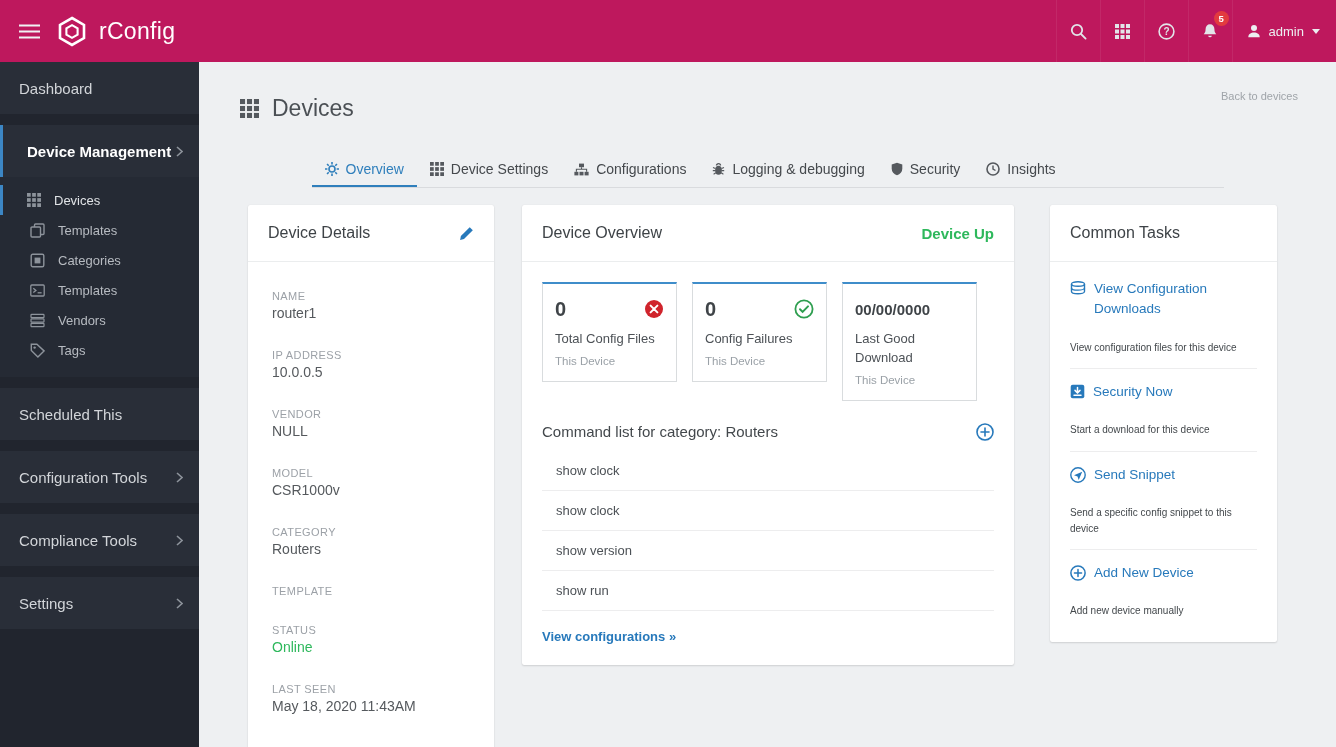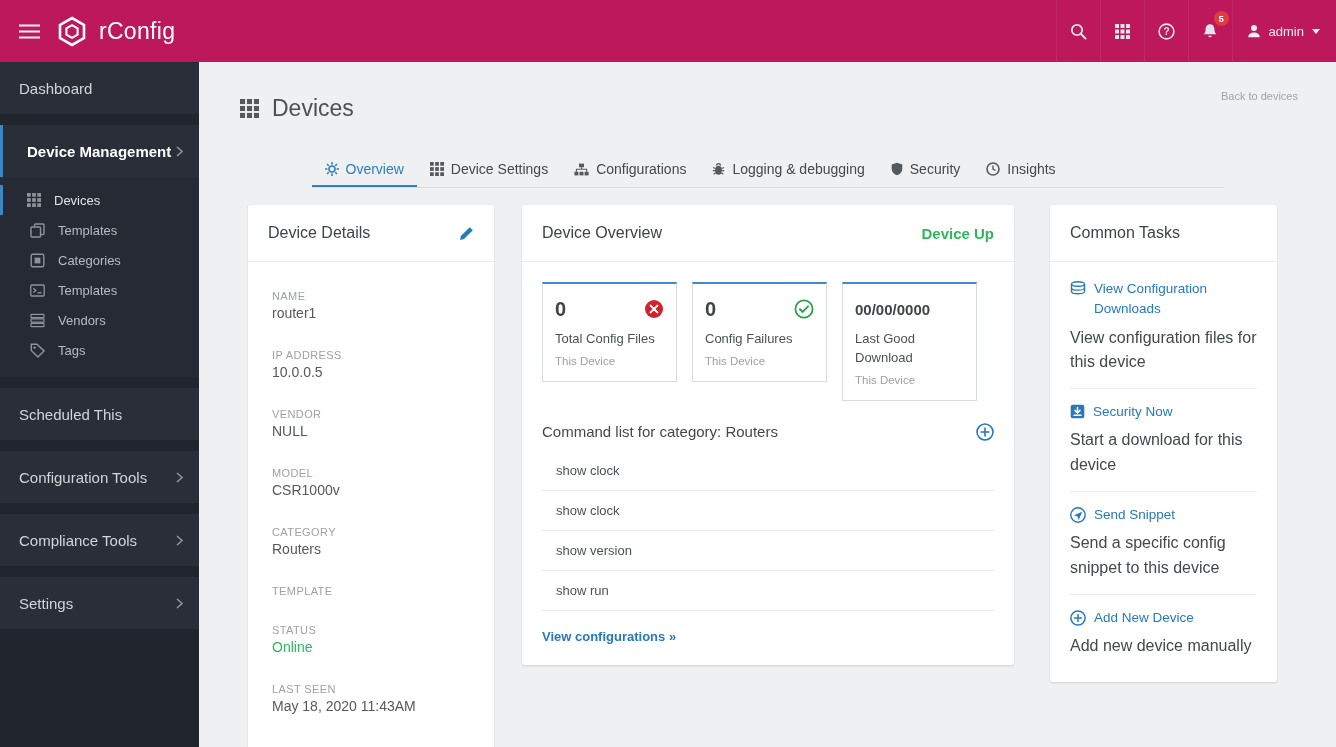--- a/index.html
+++ b/index.html
@@ -68,21 +68,21 @@
   .plus-btn { background:none; border:none; cursor:pointer; color:#2779bb; }
   .cmd-item { padding:12px 14px; border-bottom:1px solid #ededee; font-size:13px; color:#4c5156; }
   .view-link { display:inline-block; margin-top:18px; color:#2779bb; font-size:13px; font-weight:bold; text-decoration:none; cursor:pointer; }
 
   .card-tasks { width:227px; margin-left:36px; }
   .ct-body { padding:4px 20px 10px; }
   .task { padding:13px 0; border-bottom:1px solid #ededee; }
   .task:last-child { border-bottom:none; }
   .task-link { display:flex; gap:8px; color:#2779bb; font-size:13.5px; font-weight:500; line-height:1.5; text-decoration:none; cursor:pointer; }
   .task-link .icon { flex:0 0 auto; margin-top:2px; }
-  .task-desc { margin-top:6px; font-size:16px; color:#43484c; line-height:1.55; }
+  .task-desc { margin-top:20px; font-size:10px; color:#43484c; line-height:1.55; }
 </style>
 </head>
 <body>
 
 <header class="topbar">
   <button class="hamburger">
     <span class="icon">
       <svg width="21" height="15" viewBox="0 0 21 15">
           <path d="M0 1.5h21M0 7.5h21M0 13.5h21" stroke="currentColor" stroke-width="2.2"></path>
         </svg>

